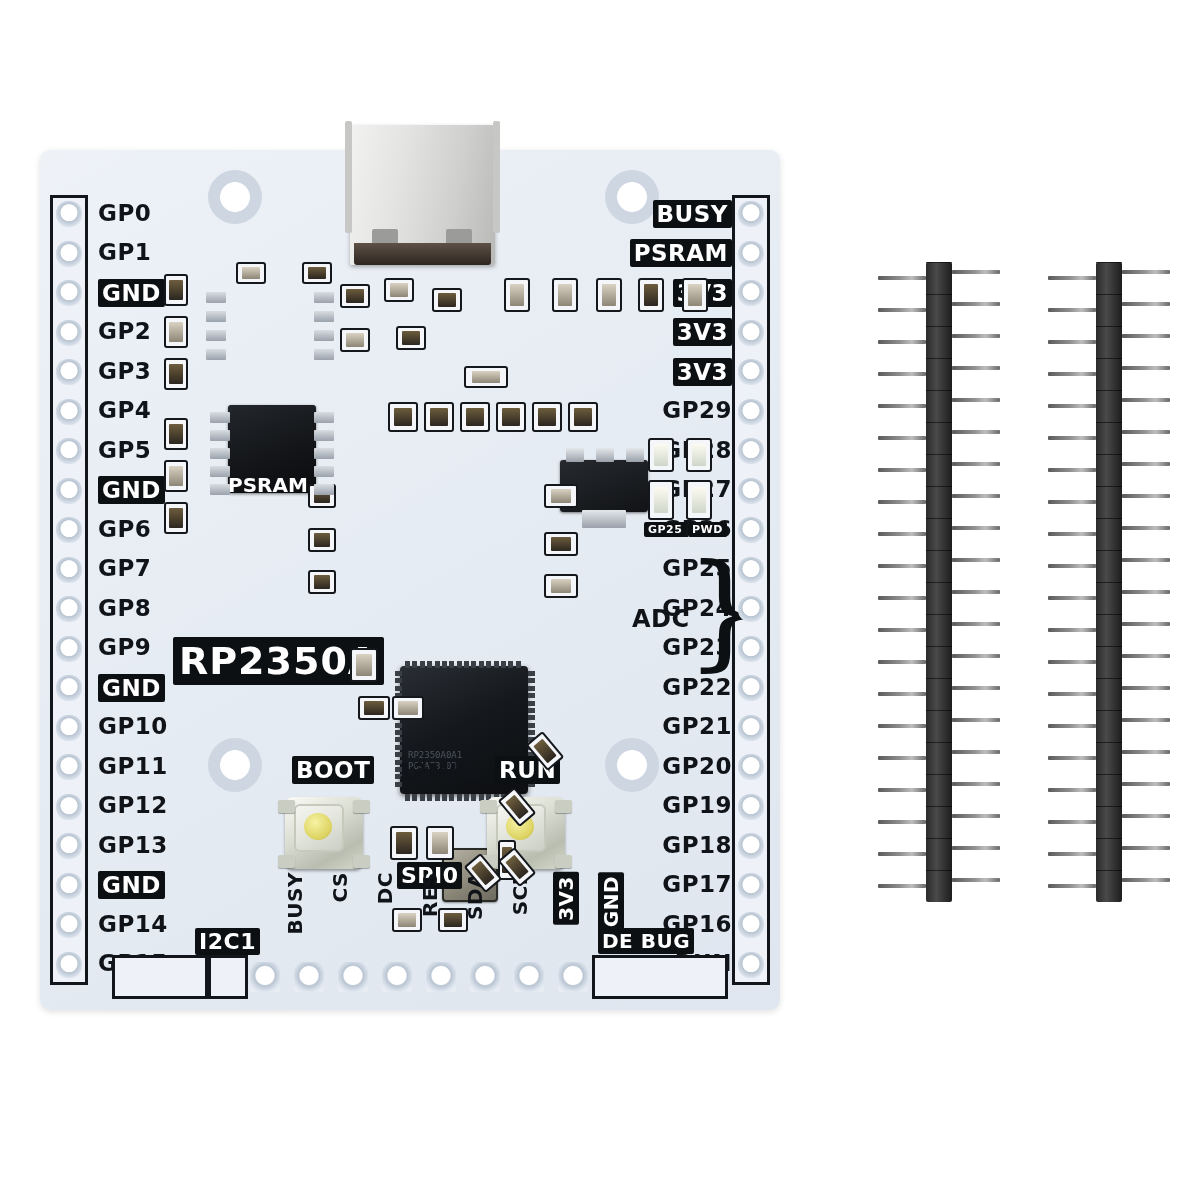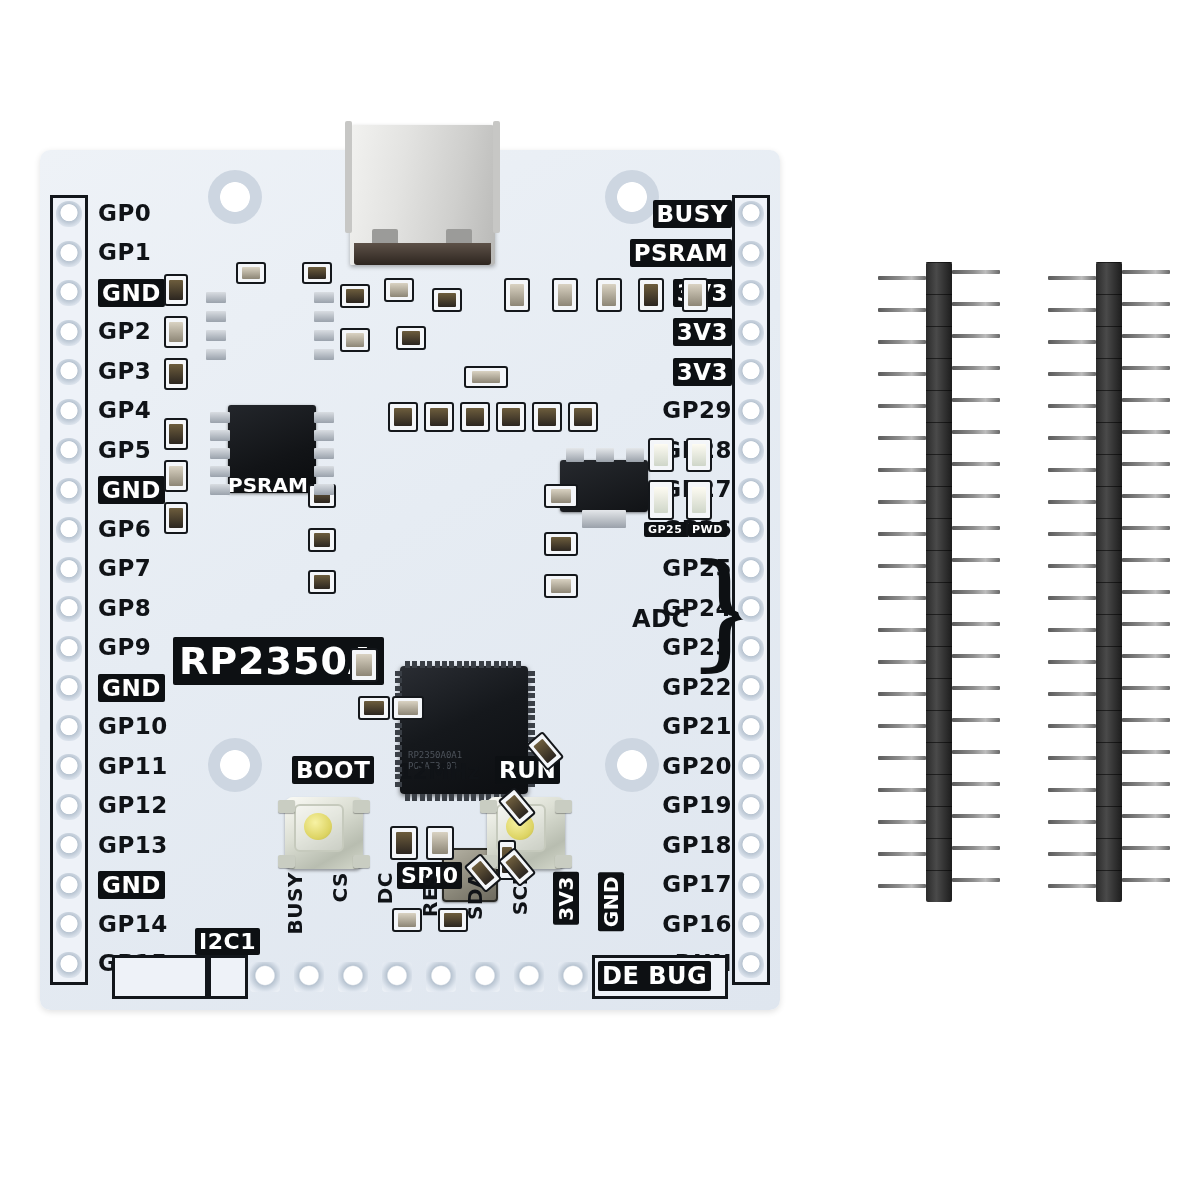--- a/index.html
+++ b/index.html
@@ -313,21 +313,21 @@
     <div class="btncap"></div>
     <div class="btnfoot" style="left:0px;top:10px;"></div>
     <div class="btnfoot" style="right:0px;top:10px;"></div>
     <div class="btnfoot" style="left:0px;bottom:8px;"></div>
     <div class="btnfoot" style="right:0px;bottom:8px;"></div>
   </div>
   <span class="slkinv" style="left:455px;top:606px;font-size:23px;">RUN</span>
 
   <span class="slkinv" style="left:155px;top:778px;font-size:22px;">I2C1</span>
   <span class="slkinv" style="left:357px;top:712px;font-size:22px;">SPI0</span>
-  <span class="slkinv" style="left:558px;top:778px;font-size:24px;margin-top:33px;">DE BUG</span>
+  <span class="slkinv" style="left:558px;top:778px;font-size:20px;">DE BUG</span>
   <div id="bottomsignals">
       <span class="slk vert" style="font-size: 20px; left: 243px; top: 722px; transform-origin: left top; transform: rotate(-90deg) translate(-100%, 0px);">BUSY</span>
       <span class="slk vert" style="font-size: 20px; left: 288px; top: 722px; transform-origin: left top; transform: rotate(-90deg) translate(-100%, 0px);">CS</span>
       <span class="slk vert" style="font-size: 20px; left: 333px; top: 722px; transform-origin: left top; transform: rotate(-90deg) translate(-100%, 0px);">DC</span>
       <span class="slk vert" style="font-size: 20px; left: 378px; top: 722px; transform-origin: left top; transform: rotate(-90deg) translate(-100%, 0px);">RES</span>
       <span class="slk vert" style="font-size: 20px; left: 423px; top: 722px; transform-origin: left top; transform: rotate(-90deg) translate(-100%, 0px);">SDA</span>
       <span class="slk vert" style="font-size: 20px; left: 468px; top: 722px; transform-origin: left top; transform: rotate(-90deg) translate(-100%, 0px);">SCL</span>
       <span class="slkinv vert" style="font-size: 20px; left: 513px; top: 722px; transform-origin: left top; transform: rotate(-90deg) translate(-100%, 0px);">3V3</span>
       <span class="slkinv vert" style="font-size: 20px; left: 558px; top: 722px; transform-origin: left top; transform: rotate(-90deg) translate(-100%, 0px);">GND</span>
     </div>

